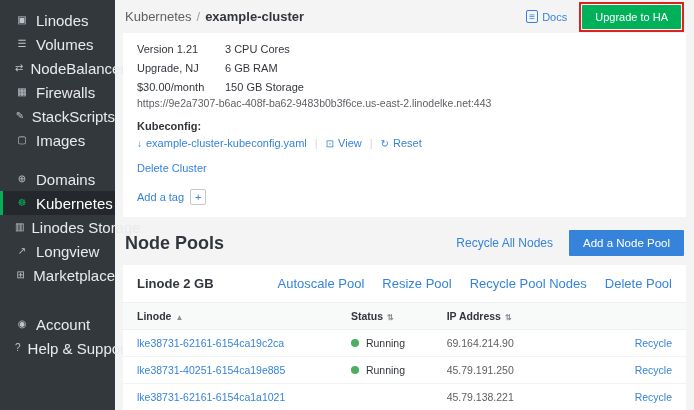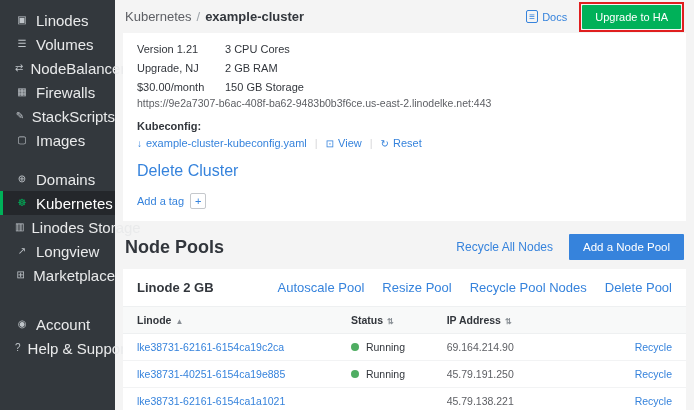--- a/index.html
+++ b/index.html
@@ -33,21 +33,21 @@
 
   .card { background:#fff; }
   .summary-card { padding:10px 14px 12px 14px; }
   .specs { display:grid; grid-template-columns:88px auto; row-gap:7px; font-size:11px; color:#32363c; width:260px; }
   .section-label { font-size:11px; font-weight:bold; color:#32363c; margin-top:11px; }
   .endpoint-url { font-size:10.5px; color:#5e6065; margin-top:4px; }
   .kubeconfig-row { display:flex; align-items:center; margin-top:5px; font-size:11px; }
   .kc-link { color:#3683dc; cursor:pointer; display:flex; align-items:center; }
   .kc-link .kicon { margin-right:4px; font-size:10px; }
   .kc-div { color:#d6d7d9; margin:0 8px; }
-  .delete-link { display:inline-block; color:#3683dc; font-size:16px; margin-top:13px; cursor:pointer; }
+  .delete-link { display:inline-block; color:#3683dc; font-size:11px; margin-top:13px; cursor:pointer; }
   .add-tag { display:inline-flex; align-items:center; margin-top:13px; cursor:pointer; }
   .add-tag .at-label { color:#3683dc; font-size:11px; }
   .add-tag .at-plus { width:16px; height:16px; border:1px solid #c5c8cc; border-radius:2px; color:#3683dc; font-size:11px; display:flex; align-items:center; justify-content:center; margin-left:6px; background:#fff; }
 
   .pools-header { display:flex; align-items:center; justify-content:space-between; margin:13px 2px 9px 2px; }
   .pools-title { font-size:18px; font-weight:bold; color:#32363c; }
   .pools-header-right { display:flex; align-items:center; }
   .recycle-all { color:#3683dc; font-size:12px; margin-right:16px; cursor:pointer; }
   .btn-blue { background:#3683dc; color:#fff; border:none; font-size:11.5px; font-family:inherit; padding:7px 14px; cursor:pointer; border-radius:1px; }
 
@@ -149,21 +149,21 @@
           <button class="btn-green">Upgrade to HA</button>
         </div>
       </div>
     </header>
 
     <section class="card summary-card">
       <div class="specs">
         <span>Version 1.21</span>
         <span>3 CPU Cores</span>
         <span>Upgrade, NJ</span>
-        <span>2 GB RAM</span>
+        <span>6 GB RAM</span>
         <span>$30.00/month</span>
         <span>150 GB Storage</span>
       </div>
 
       <div class="endpoint-url">https://9e2a7307-b6ac-408f-ba62-9483b0b3f6ce.us-east-2.linodelke.net:443</div>
 
       <div class="section-label">Kubeconfig:</div>
       <div class="kubeconfig-row">
         <span class="kc-link">
           <span class="kicon">↓</span>

